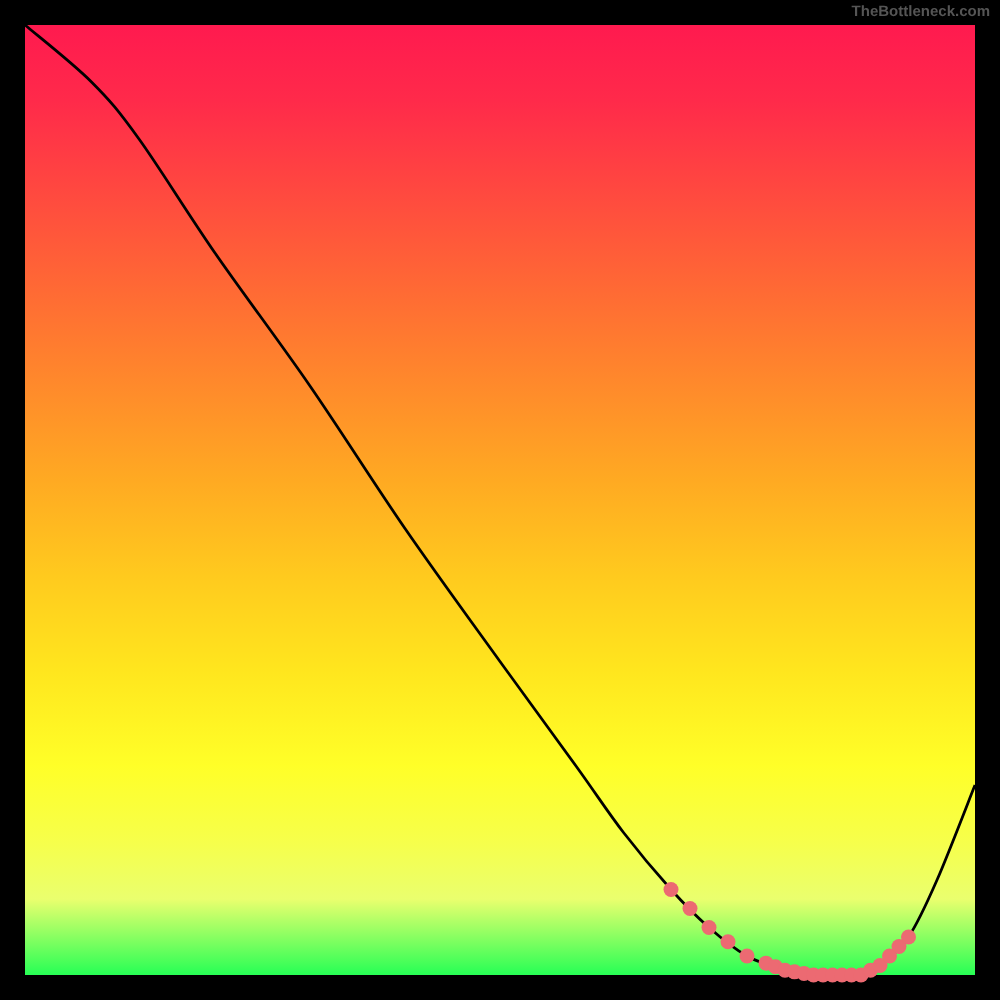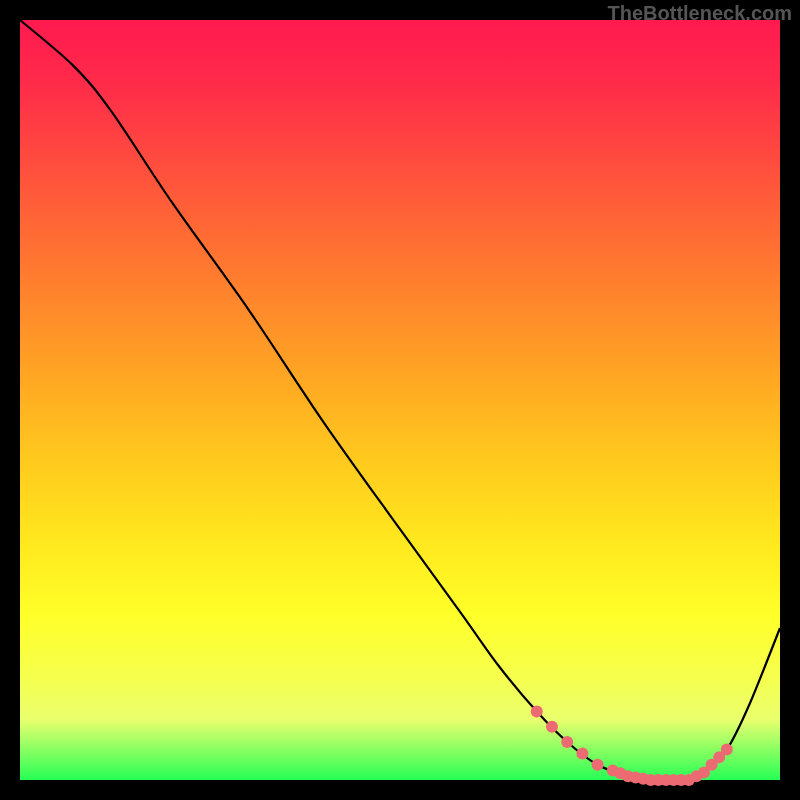--- a/index.html
+++ b/index.html
@@ -35,21 +35,21 @@
       #f6ff4b 86%,
       #eaff6e 92%,
       #27ff55 100%
     );
   }
   .watermark {
     position: absolute;
     top: 2px;
     right: 8px;
     font-family: Arial, Helvetica, sans-serif;
-    font-size: 20px;
+    font-size: 12px;
     font-weight: bold;
     color: #555;
     user-select: none;
   }
   svg.overlay {
     position: absolute;
     left: 0;
     top: 0;
     width: 760px;
     height: 760px;

